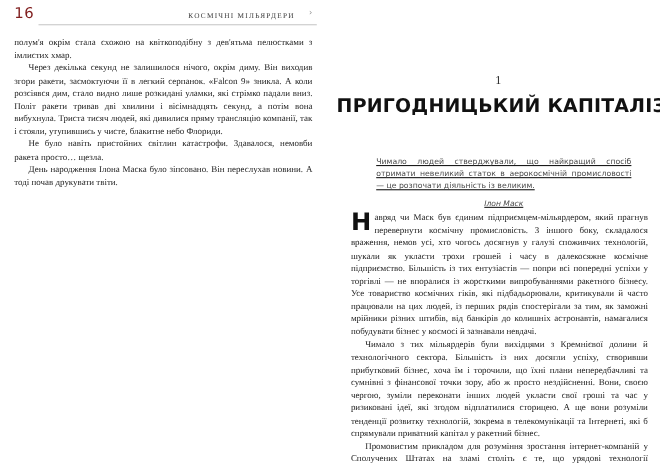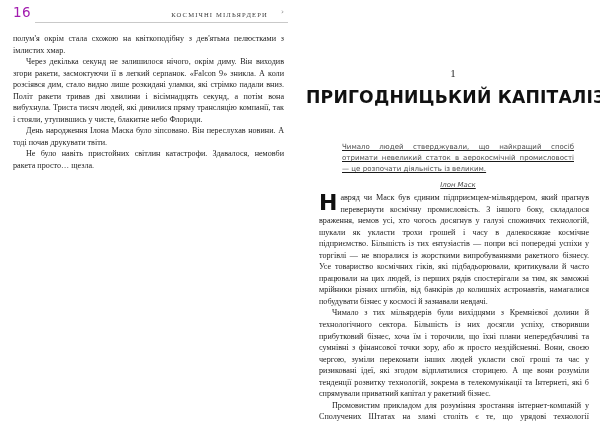--- a/index.html
+++ b/index.html
@@ -48,21 +48,21 @@
     right: 8px;
     height: 20px;
   }
   .folio {
     position: absolute;
     left: 0;
     top: 0;
     font-family: "DejaVu Sans", sans-serif;
     font-size: 13.5px;
     letter-spacing: 0.5px;
-    color: #a21caf;
+    color: #7f1d1d;
     line-height: 1;
   }
   .runhead-rule {
     position: absolute;
     left: 22px;
     right: 0;
     top: 16px;
     border-top: 1px solid #c9c9c9;
   }
   .runhead-title {
@@ -191,22 +191,22 @@
     <div class="runhead">
       <div class="folio">16</div>
       <div class="runhead-rule"></div>
       <div class="runhead-title">КОСМІЧНІ МІЛЬЯРДЕРИ</div>
       <div class="runhead-chevron">›</div>
     </div>
 
     <div class="body-left">
       <p class="para noindent">полум'я окрім стала схожою на квіткоподібну з дев'ятьма пелюстками з імлистих хмар.</p>
       <p class="para">Через декілька секунд не залишилося нічого, окрім диму. Він виходив згори ракети, засмоктуючи її в легкий серпанок. «Falcon 9» зникла. А коли розсіявся дим, стало видно лише розкидані уламки, які стрімко падали вниз. Політ ракети тривав дві хвилини і вісімнадцять секунд, а потім вона вибухнула. Триста тисяч людей, які дивилися пряму трансляцію компанії, так і стояли, утупившись у чисте, блакитне небо Флориди.</p>
+      <p class="para">Не було навіть пристойних світлин катастрофи. Здавалося, немовби ракета просто… щезла.</p>
       <p class="para">День народження Ілона Маска було зіпсовано. Він переслухав новини. А тоді почав друкувати твіти.</p>
-      <p class="para">Не було навіть пристойних світлин катастрофи. Здавалося, немовби ракета просто… щезла.</p>
     </div>
 
   </div>
 
   <div class="gutter"></div>
 
   <div class="page page-right">
 
     <div class="chapter-num">1</div>
     <div class="chapter-title">ПРИГОДНИЦЬКИЙ КАПІТАЛІЗМ</div>

